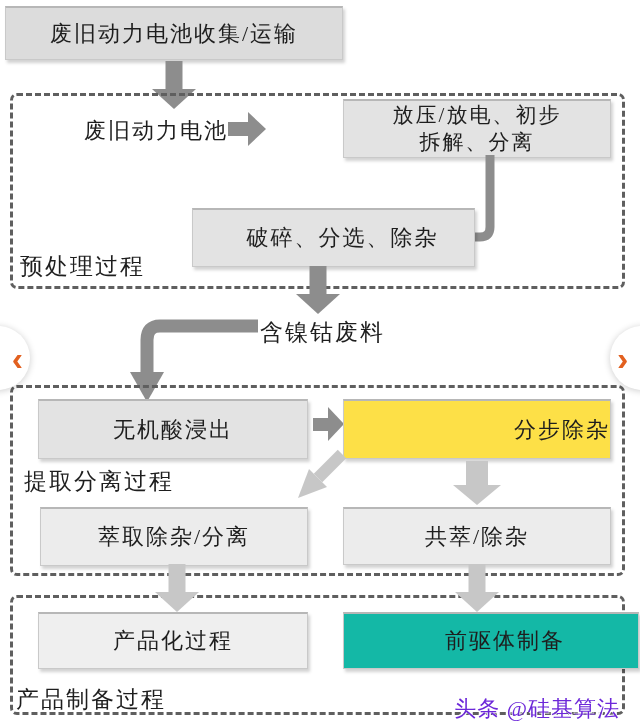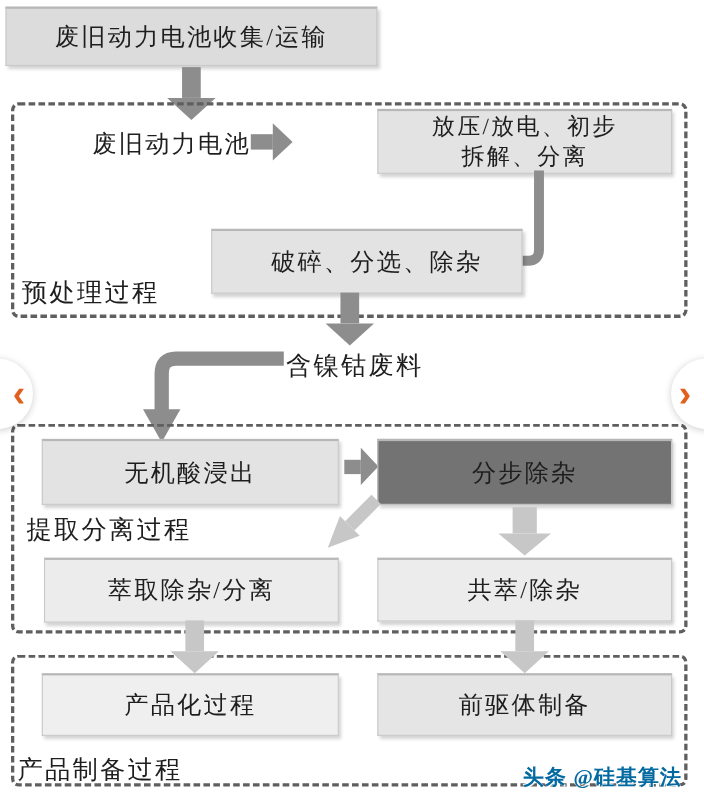--- a/index.html
+++ b/index.html
@@ -40,22 +40,22 @@
   .nav-circle{
     position:absolute;width:64px;height:64px;border-radius:50%;background:#ffffff;
     box-shadow:0 1px 7px rgba(0,0,0,0.20);display:flex;align-items:center;cursor:pointer;
     font-family:"Liberation Sans","DejaVu Sans",sans-serif;
   }
   .nav-circle .chev{font-size:34px;font-weight:600;color:#e2601f;line-height:1;}
   #nav-left{left:-34px;top:326px;justify-content:flex-end;padding-right:7px;box-sizing:border-box;}
   #nav-right{right:-34px;top:326px;justify-content:flex-start;padding-left:7px;box-sizing:border-box;}
   
   .watermark{
-    position:absolute;right:20px;top:694px;font-size:19px;font-weight:bold;letter-spacing:1px;
-    color:#0369a1;text-shadow:1px 1px 0 rgba(255,255,255,0.95),-1px -1px 0 rgba(255,255,255,0.95);
+    position:absolute;right:20px;top:694px;font-size:22px;font-weight:normal;letter-spacing:1px;
+    color:#6d28d9;text-shadow:1px 1px 0 rgba(255,255,255,0.95),-1px -1px 0 rgba(255,255,255,0.95);
     white-space:nowrap;
   }
 </style>
 </head>
 <body>
 
 <div id="stage">
 
   <div class="nbox" style="left:5px;top:6px;width:336px;height:51px;background:#dcdcdc;align-items:center;">
     <span>废旧动力电池收集/运输</span>
@@ -109,21 +109,21 @@
 
   <div class="nbox" style="left:38px;top:399px;width:268px;height:57px;">
     <span>无机酸浸出</span>
   </div>
 
   <div class="arr right small" style="left:313px;top:407px;width:31px;height:36px;">
     <div class="stem"></div>
     <div class="head"></div>
   </div>
 
-  <div class="nbox" style="left:343px;top:399px;width:266px;height:57px;background:#737373;">
+  <div class="nbox" style="left:343px;top:399px;width:266px;height:57px;background:#fde047;justify-content:flex-end;">
     <span>分步除杂</span>
   </div>
 
   <div class="flabel" style="left:24px;top:466px;">提取分离过程</div>
 
   <svg class="conn" style="left:290px;top:450px;" width="60" height="56" viewBox="0 0 60 56">
     <line x1="52" y1="4" x2="28" y2="28" stroke="#c7c7c7" stroke-width="12"></line>
     <polygon points="19,19 37,37 8,48" fill="#c7c7c7"></polygon>
   </svg>
 
@@ -148,21 +148,21 @@
     <div class="stem"></div>
     <div class="head"></div>
   </div>
 
   <div class="dashed" style="left:10px;top:595px;width:609px;height:114px;"></div>
 
   <div class="nbox" style="left:38px;top:612px;width:268px;height:54px;background:#efefef;">
     <span>产品化过程</span>
   </div>
 
-  <div class="nbox" style="left:343px;top:612px;width:266px;height:54px;background:#e5e5e5;">
+  <div class="nbox" style="left:343px;top:612px;width:266px;height:54px;background:#14b8a6;padding-left:28px;">
     <span>前驱体制备</span>
   </div>
 
   <div class="flabel" style="left:16px;top:684px;">产品制备过程</div>
 
   <div class="watermark">头条 @硅基算法</div>
 
   <div class="nav-circle" id="nav-left">
     <span class="chev">‹</span>
   </div>

